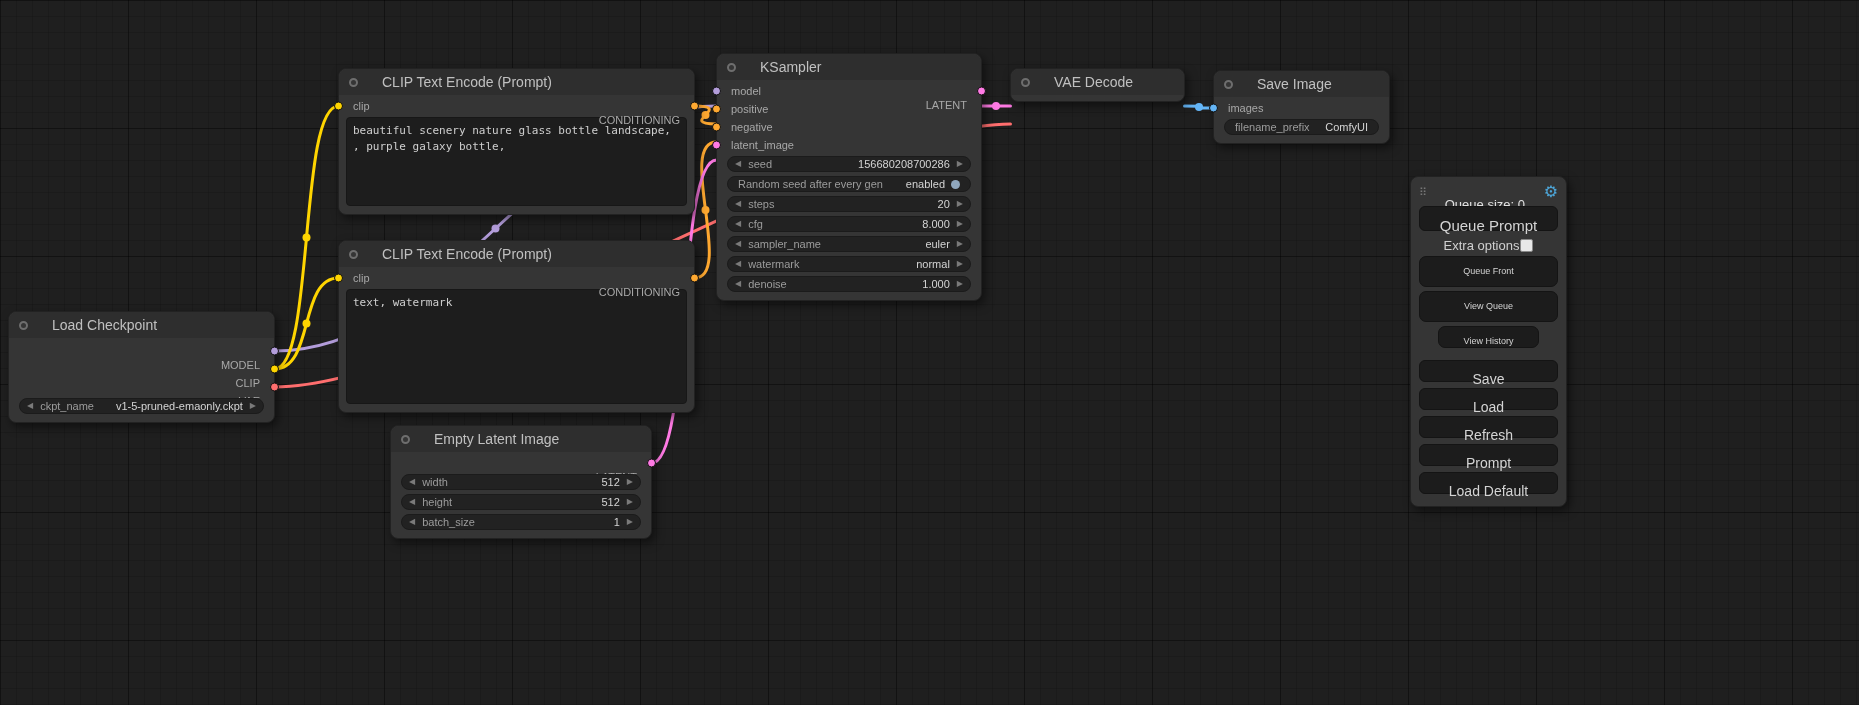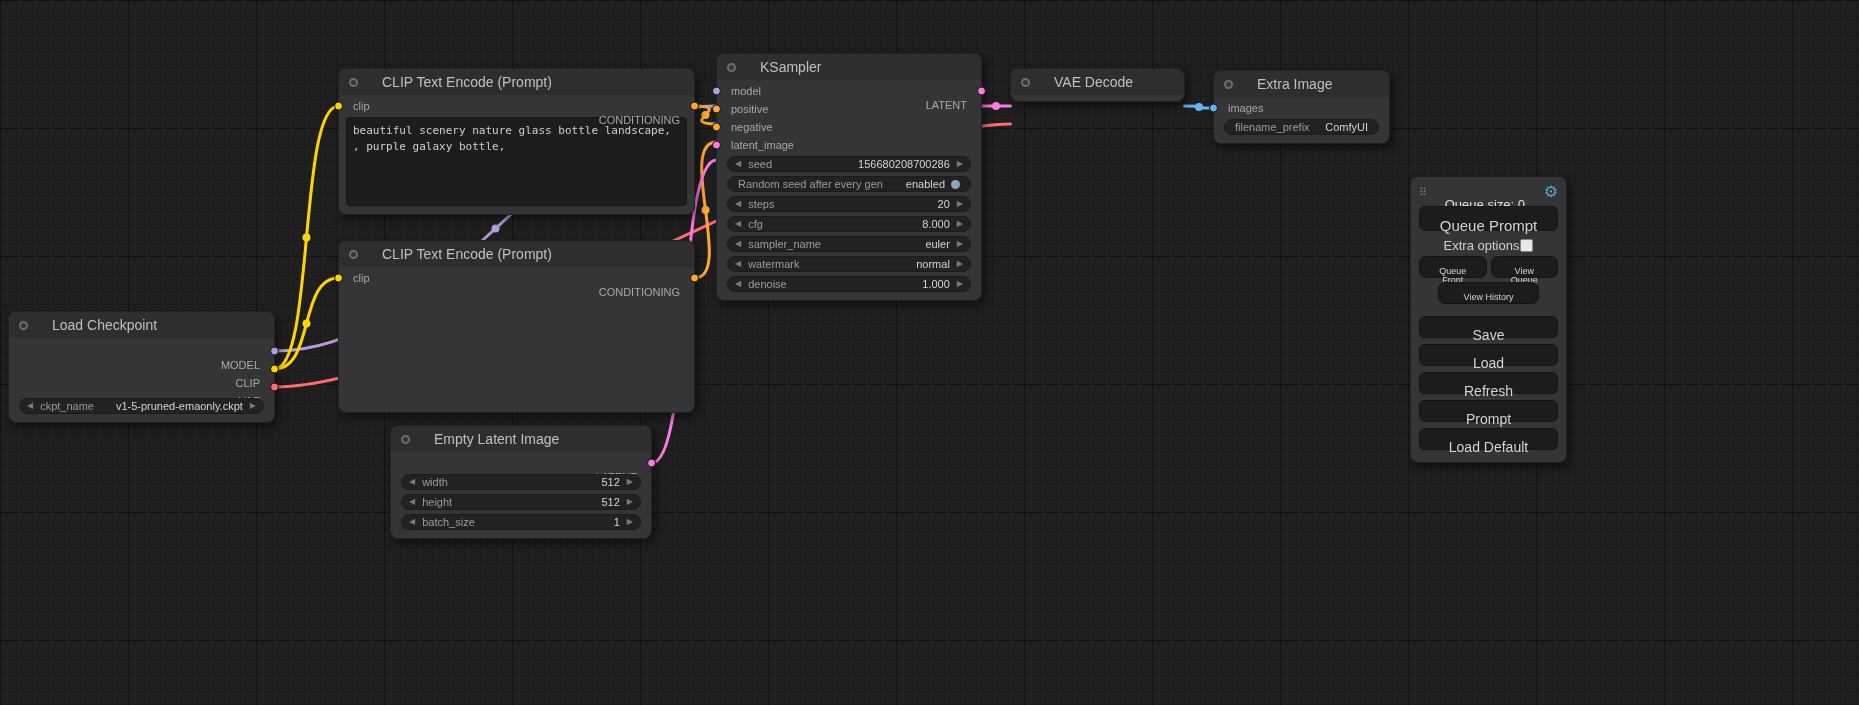--- a/index.html
+++ b/index.html
@@ -64,21 +64,21 @@
   .queue-size{flex:1;text-align:center;margin-top:24px;}
   .gear{flex:none;font-size:16px;line-height:1;cursor:pointer;}
   .btn{
     display:block;width:100%;background:#1c1c1c;border:1px solid #141414;color:#d4d4d4;
     border-radius:6px;font-family:"Liberation Sans",sans-serif;font-size:14px;
     height:22px;margin:3px 0;cursor:pointer;box-sizing:border-box;padding:10px;
   }
   .btn.big{height:25px;font-size:15px;margin:4px 0 5px;}
   .extra-row{display:flex;align-items:center;justify-content:center;gap:1px;height:18px;color:#d0d0d0;font-size:13px;}
   .checkbox{width:11px;height:11px;background:#e8e8e8;border:1px solid #888;border-radius:2px;cursor:pointer;}
-  .small-row{display:flex;gap:4px;margin:2px 0;}
+  .small-row{display:flex;gap:4px;margin:2px 0;flex-direction:column;}
   .btn.small{height:13px;font-size:9px;border-radius:7px;margin:0;flex:1;line-height:1;}
   .btn.small.center{flex:none;width:72%;margin:2px auto 0;display:block;}
   .gap{height:9px;flex:none;}
 </style>
 </head>
 <body>
 
 <div id="canvas">
   <svg id="wires" width="1859" height="705">
       <path d="M 274.5 351 C 449.5 351 541.5 106 716.5 106" fill="none" stroke="#b39ddb" stroke-width="3" stroke-linecap="round"></path>
@@ -150,20 +150,21 @@
       <span>CLIP Text Encode (Prompt)</span>
     </div>
     <div class="rows">
       <div class="row">
         <span class="dot in" style="background: rgb(255, 213, 0);"></span>
         <span class="plabel">clip</span>
         <span class="plabel out">CONDITIONING</span>
         <span class="dot out-dot" style="background: rgb(255, 169, 49);"></span>
       </div>
     </div>
+    <textarea class="prompt" spellcheck="false" style="">text, watermark</textarea>
   </div>
 
   <div class="node" style="left:390px;top:425px;width:262px;">
     <div class="node-title">
       <span class="tdot"></span>
       <span>Empty Latent Image</span>
     </div>
     <div class="rows">
       <div class="row right">
         <span class="plabel out">LATENT</span>
@@ -261,21 +262,21 @@
   <div class="node" style="left:1010px;top:68px;width:175px;">
     <div class="node-title">
       <span class="tdot"></span>
       <span>VAE Decode</span>
     </div>
   </div>
 
   <div class="node" style="left:1213px;top:70px;width:177px;">
     <div class="node-title">
       <span class="tdot"></span>
-      <span>Extra Image</span>
+      <span>Save Image</span>
     </div>
     <div class="rows">
       <div class="row">
         <span class="dot in" style="background: rgb(100, 181, 246);"></span>
         <span class="plabel">images</span>
       </div>
     </div>
     <div class="widget noarrow">
       <span class="wname">filename_prefix</span>
       <span class="wvalue">ComfyUI</span>

